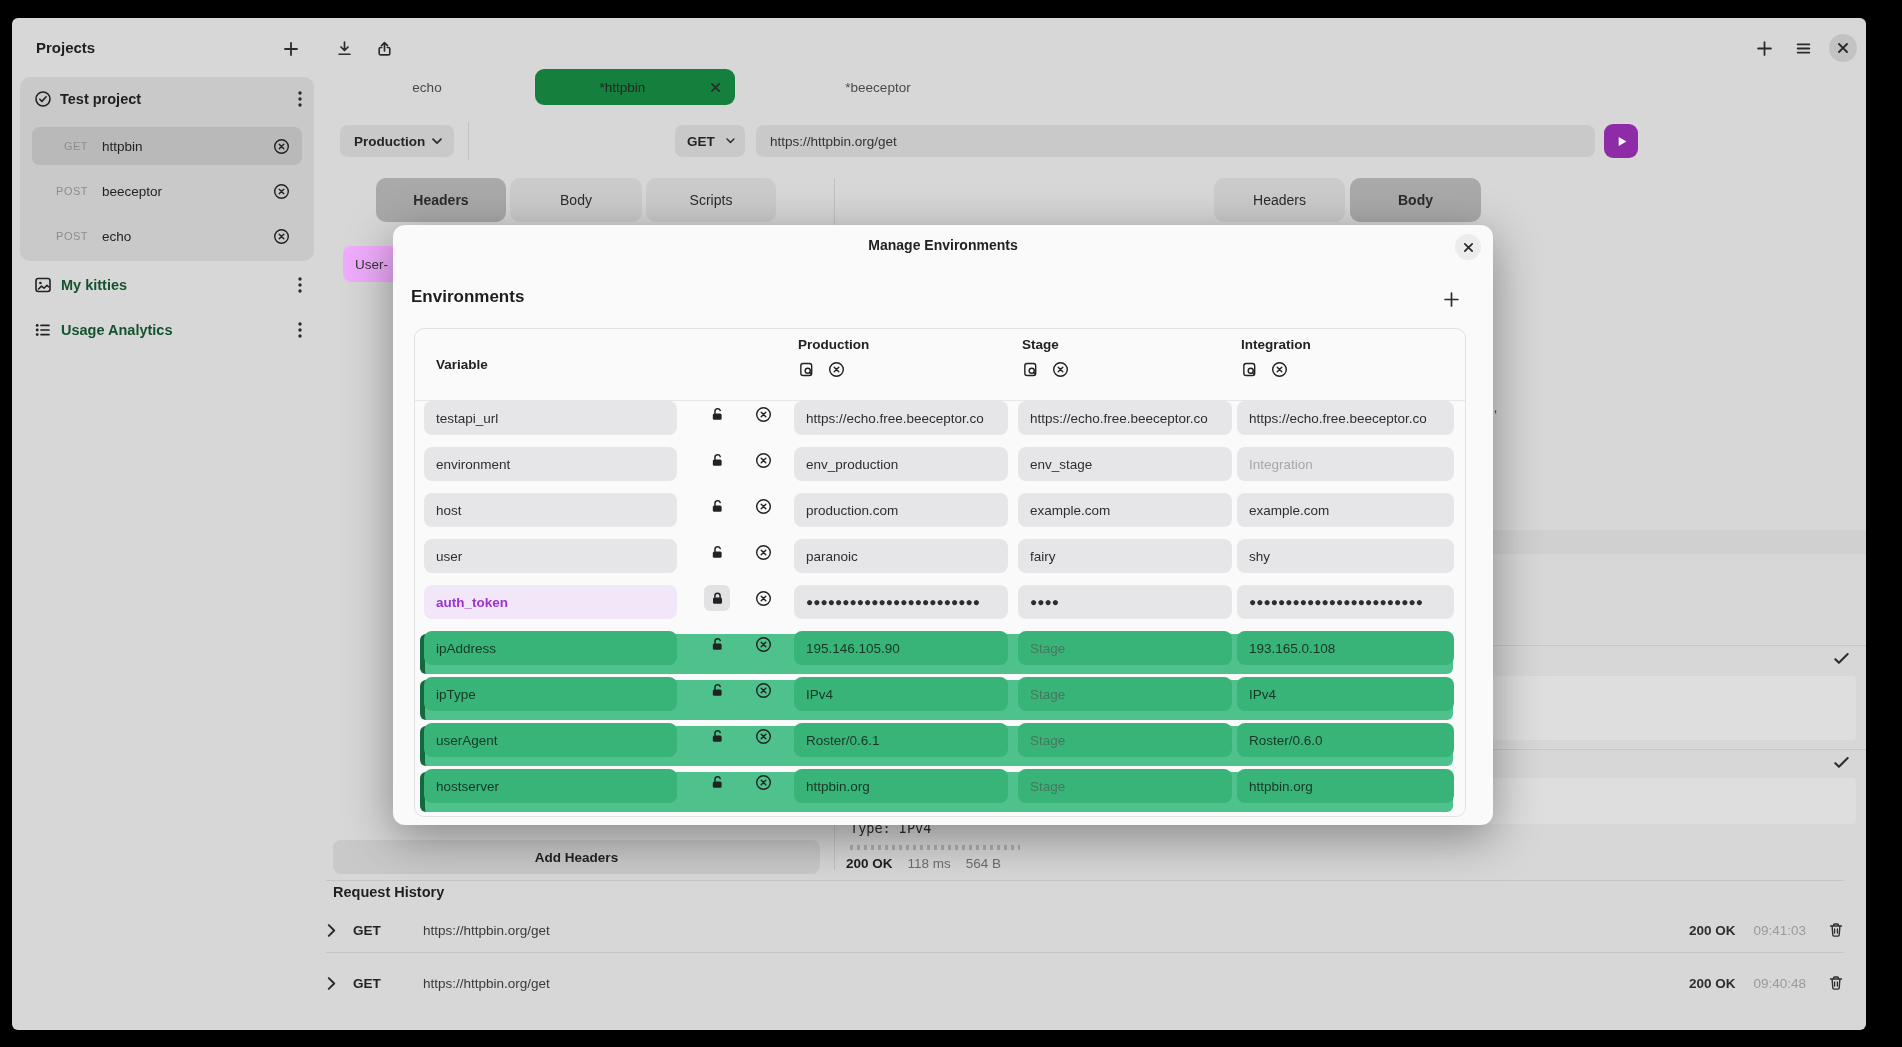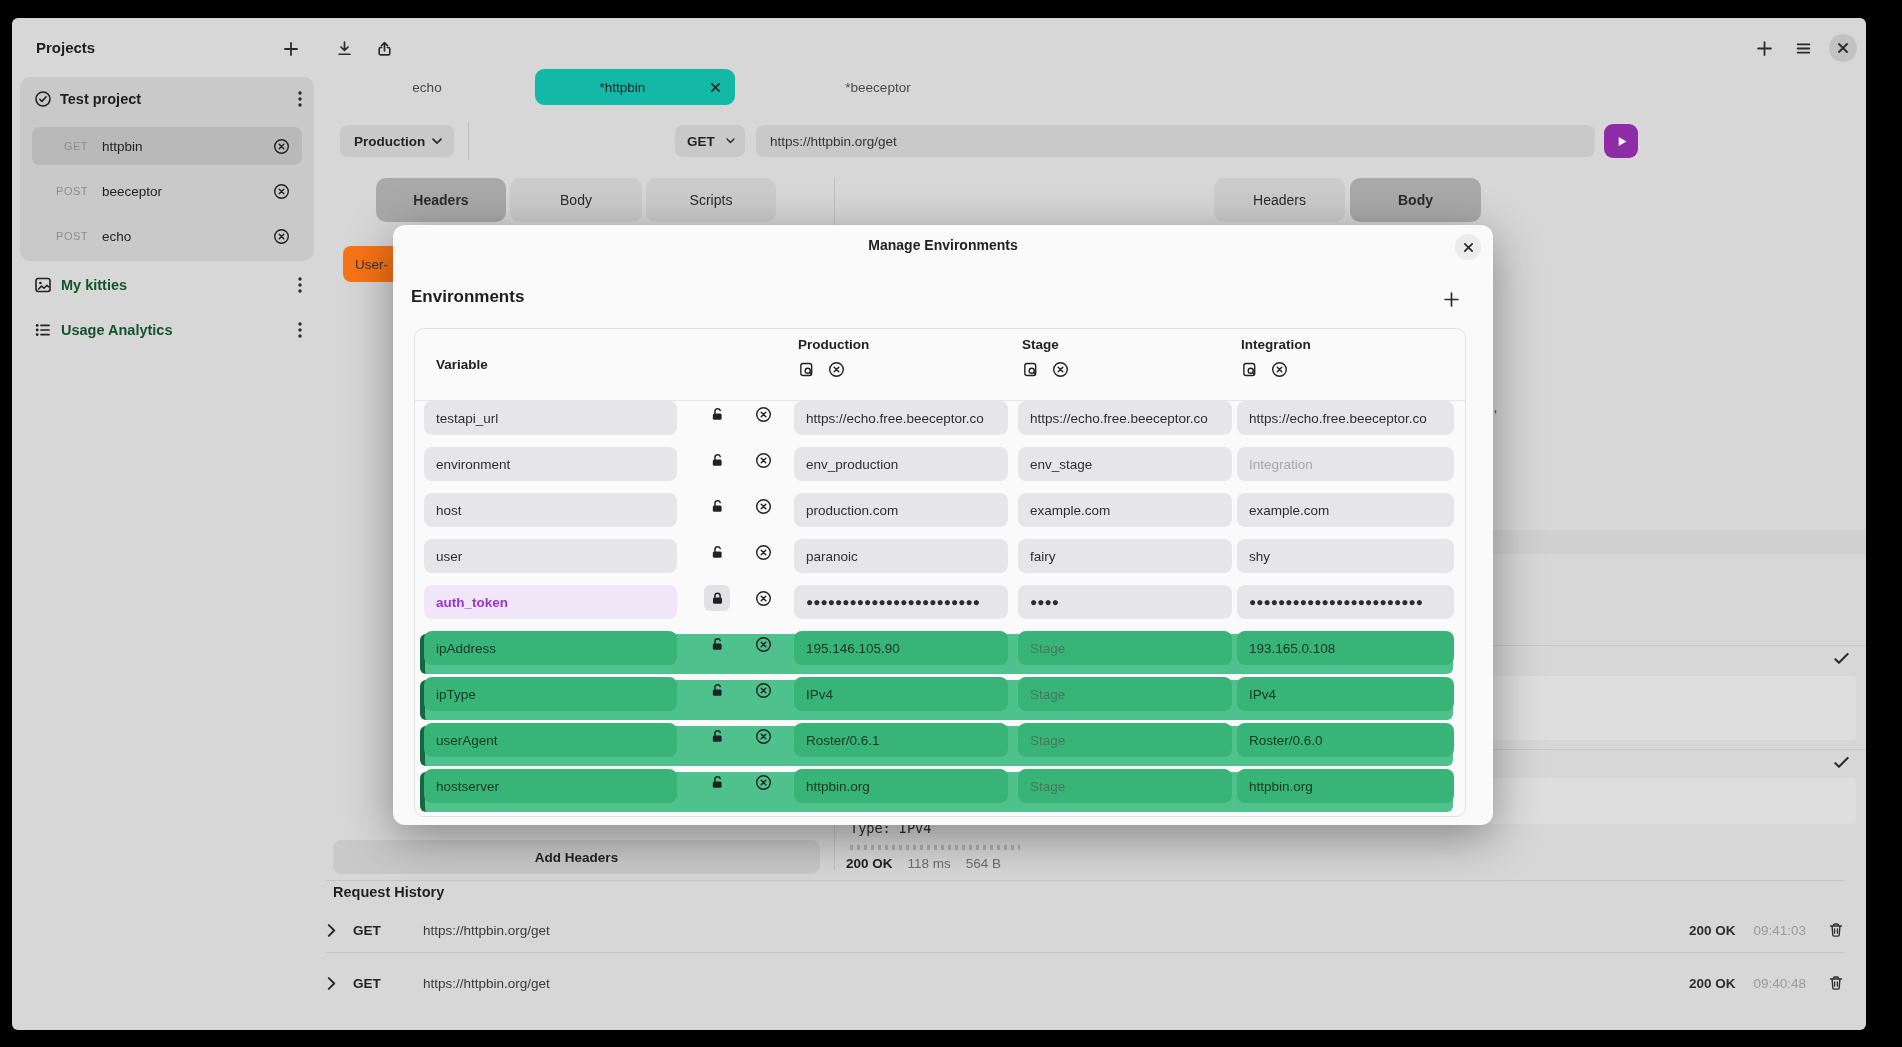--- a/index.html
+++ b/index.html
@@ -15,29 +15,29 @@
   .group-head{height:44px;display:flex;align-items:center;padding:0 12px 0 14px;}
   .group-head .lbl{font-size:14.5px;font-weight:bold;color:#1f1f1f;margin-left:8px;}
   .spacer{flex:1;}
   .req-item{position:absolute;left:12px;width:270px;height:38px;border-radius:8px;display:flex;align-items:center;padding:0 12px 0 16px;}
   .req-item.sel{background:#b9b9ba;}
   .req-item .method{width:40px;text-align:right;font-size:11px;letter-spacing:.5px;color:#8d8d8e;}
   .req-item .rname{margin-left:14px;font-size:13.5px;color:#232323;}
   .sb-row{position:absolute;left:8px;width:294px;height:36px;display:flex;align-items:center;padding:0 12px 0 14px;}
   .sb-row .lbl{font-size:14.5px;font-weight:bold;color:#14532d;margin-left:9px;}
   .tab-plain{position:absolute;top:51px;height:36px;display:flex;align-items:center;font-size:13.5px;color:#4a4a4a;padding:0 14px;cursor:pointer;}
-  .tab-pill{position:absolute;top:51px;height:36px;background:#14b8a6;border-radius:9px;display:flex;align-items:center;font-size:13.5px;color:#232323;cursor:pointer;}
+  .tab-pill{position:absolute;top:51px;height:36px;background:#15803d;border-radius:9px;display:flex;align-items:center;font-size:13.5px;color:#232323;cursor:pointer;}
   .pill{background:#c9c9ca;border-radius:8px;display:flex;align-items:center;font-size:13.5px;font-weight:bold;color:#242424;cursor:pointer;}
   .seg{position:absolute;top:160px;height:44px;border-radius:10px;background:#cbcbcc;display:flex;align-items:center;justify-content:center;font-size:14px;color:#2b2b2b;cursor:pointer;}
   .seg.active{background:#a9a9aa;font-weight:bold;}
   .urlfield{position:absolute;background:#c9c9ca;border-radius:8px;display:flex;align-items:center;padding:0 14px;font-size:13.5px;color:#333;}
   .playbtn{position:absolute;border-radius:9px;display:flex;align-items:center;justify-content:center;cursor:pointer;}
   .vline{position:absolute;width:1px;background:#c2c2c3;}
   .hline{position:absolute;height:1px;background:#c6c6c7;}
-  .chip{position:absolute;background:#f97316;border-radius:8px;display:flex;align-items:center;padding:0 12px;font-size:13.5px;color:#333;}
+  .chip{position:absolute;background:#f0abfc;border-radius:8px;display:flex;align-items:center;padding:0 12px;font-size:13.5px;color:#333;}
   .addbtn{position:absolute;background:#c9c9ca;border-radius:8px;display:flex;align-items:center;justify-content:center;font-size:13.5px;font-weight:bold;color:#232323;cursor:pointer;}
   .mono{font-family:"DejaVu Sans Mono","Liberation Mono",monospace;}
   .statusrow{position:absolute;display:flex;align-items:center;gap:15px;font-size:13.5px;}
   .hist{position:absolute;left:4px;right:22px;}
   .hist-title{font-size:14.5px;font-weight:bold;color:#1f1f1f;}
   .hist-row{position:absolute;left:0;right:0;height:44px;display:flex;align-items:center;}
   .hist-row .method{font-size:13.5px;font-weight:bold;color:#232323;margin-left:16px;width:44px;}
   .hist-row .url{font-size:13.5px;color:#3a3a3a;margin-left:26px;}
   .hist-row .status{font-size:13.5px;font-weight:bold;color:#2e2e2e;}
   .hist-row .time{font-size:13.5px;color:#9a9a9a;margin-left:18px;}

